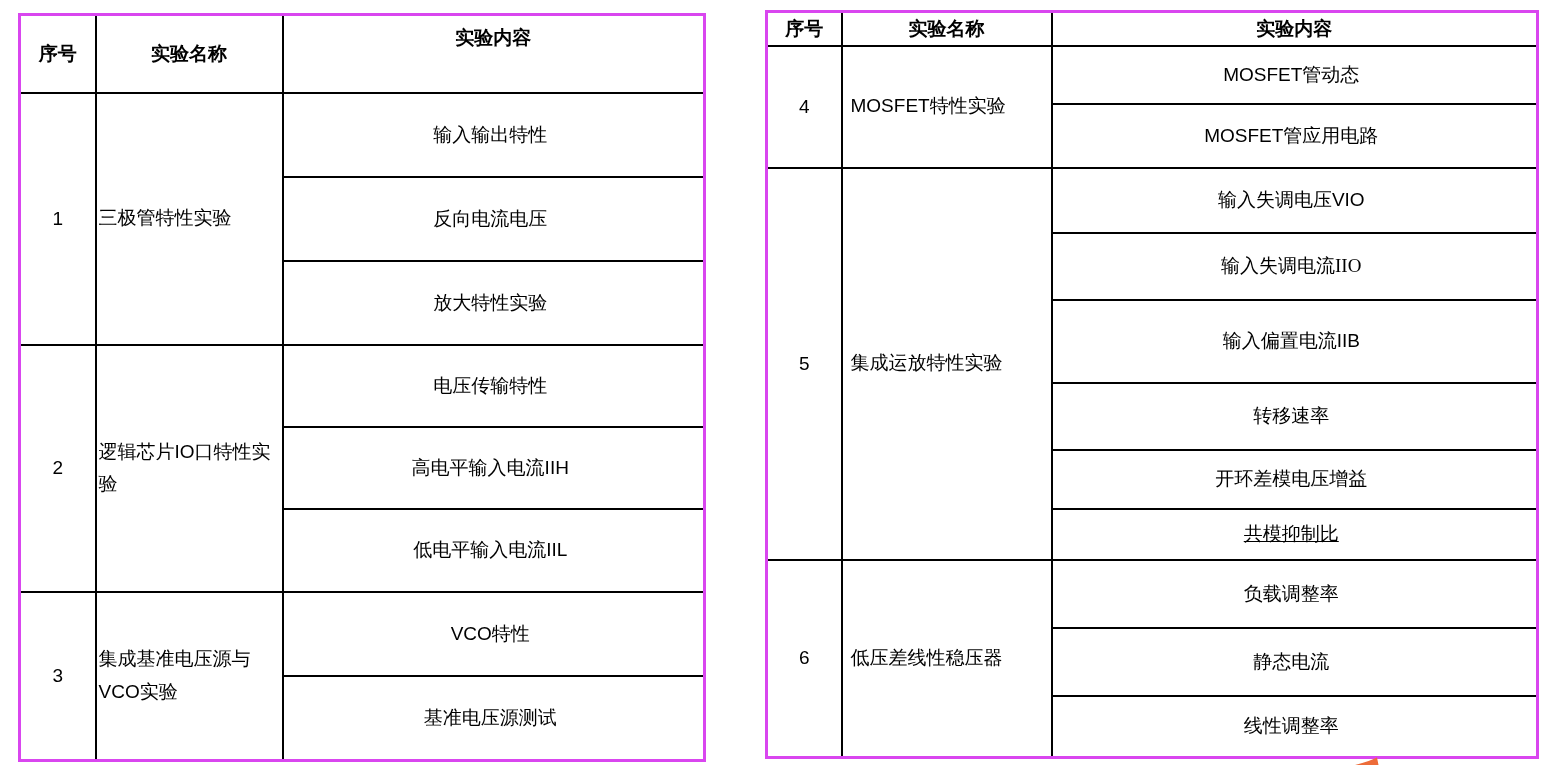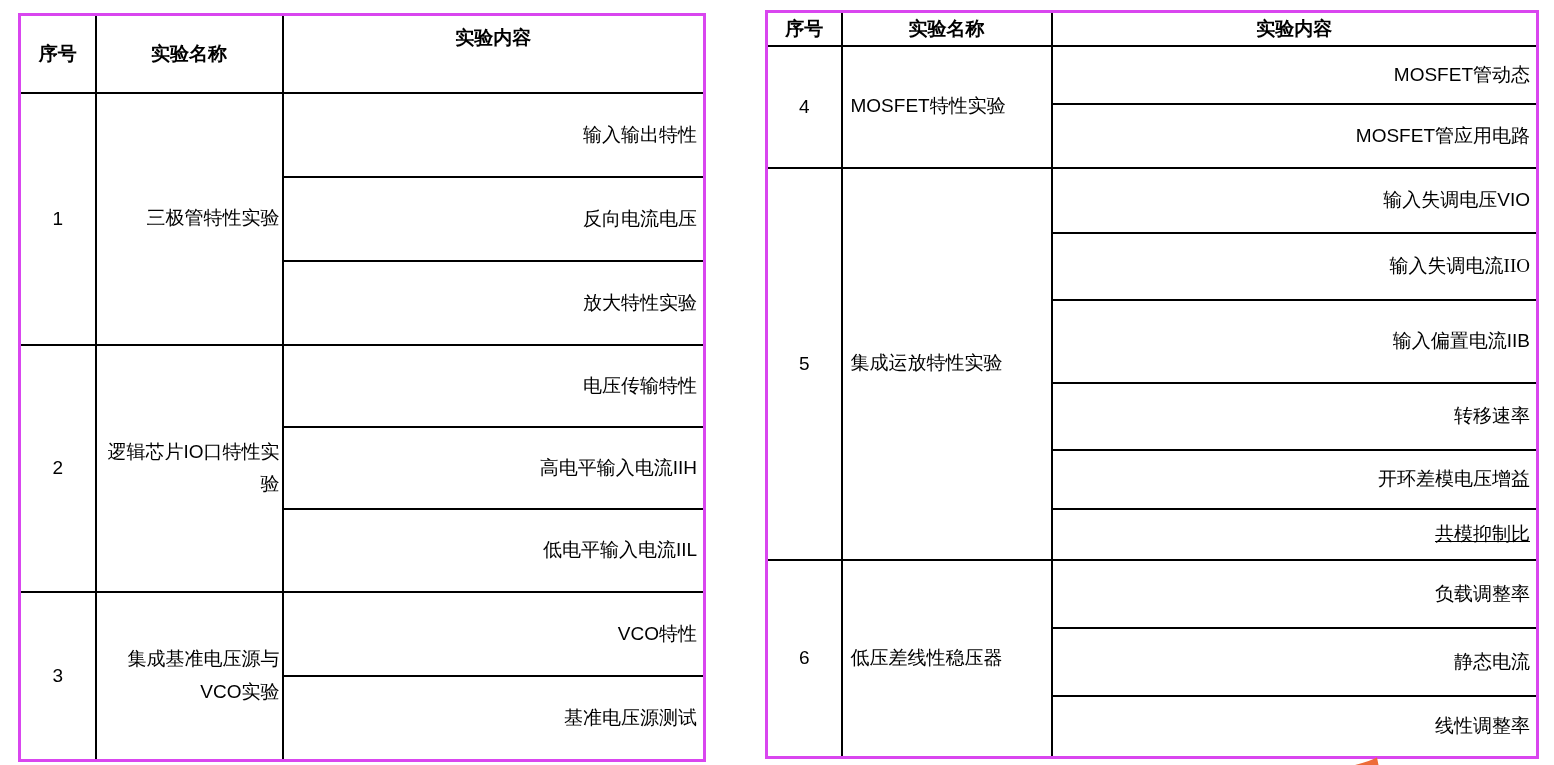--- a/index.html
+++ b/index.html
@@ -43,31 +43,31 @@
   #tbl-right col.c-no   { width: 75px; }
   #tbl-right col.c-name { width: 210px; }
   #tbl-right col.c-cont { width: 486px; }
   #tbl-right thead tr { height: 34px; }
   
   td.no {
     text-align: center;
     font-size: 18px;
   }
   td.name {
-    text-align: right;
+    text-align: left;
     padding: 0 2px;
     line-height: 1.7;
   }
   #tbl-right td.name {
     text-align: left;
     padding: 0 18px 0 8px;
     line-height: 1.4;
   }
   td.cont {
-    text-align: right;
+    text-align: center;
     padding: 0 6px 0 0;
   }
   
   .arrow-frag {
     position: absolute;
     left: 1341px;
     top: 754px;
     width: 40px;
     height: 11px;
   }

